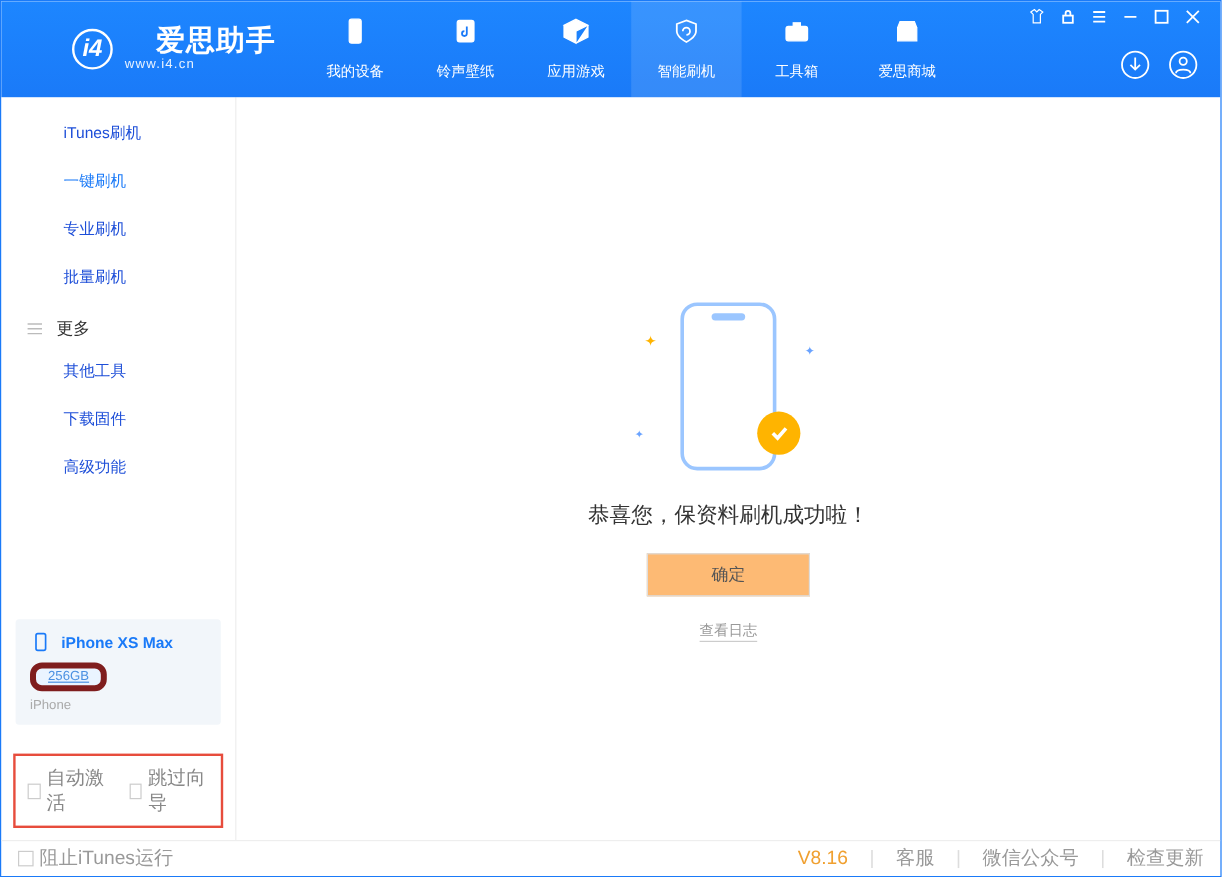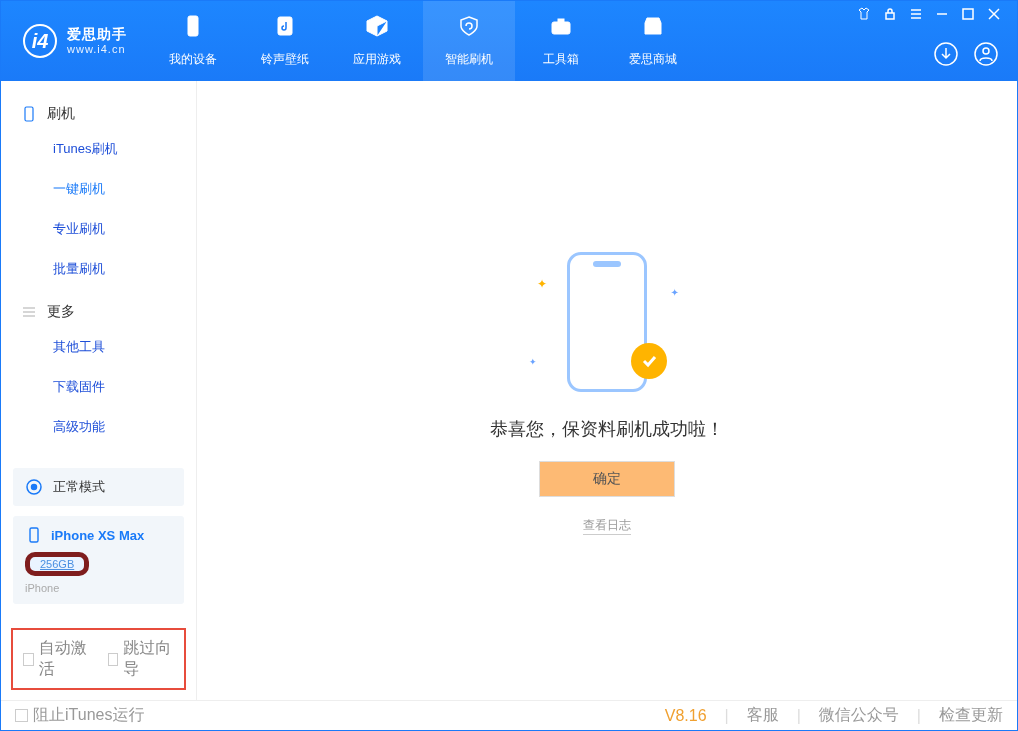--- a/index.html
+++ b/index.html
@@ -1,21 +1,21 @@
 <!DOCTYPE html>
 <html><head>
 <meta charset="utf-8">
 <style>
 * { margin: 0; padding: 0; box-sizing: border-box; font-family: "Microsoft YaHei", Arial, sans-serif; }
 body { background: #fff; width: 1018px; height: 731px; border: 1px solid #1a7af8; overflow: hidden; font-size: 13px; color: #333; }
-.header { height: 80px; background: linear-gradient(180deg, #1d86ff 0%, #1a7af8 100%); display: flex; align-items: stretch; color: #fff; position: relative; }
+.header { height: 80px; background: linear-gradient(180deg, #1d86ff 0%, #1a7af8 100%); display: flex; align-items: stretch; color: #fff; position: relative; padding-left: 37px; }
 .logo-area { display: flex; align-items: center; padding: 0 20px 0 22px; gap: 10px; }
 .logo-circle { width: 34px; height: 34px; border: 2px solid #fff; border-radius: 50%; display: flex; align-items: center; justify-content: center; font-weight: bold; font-size: 20px; font-style: italic; }
 .logo-text { line-height: 1.1; }
-.logo-title { font-size: 14px; font-weight: bold; letter-spacing: 1px; }
+.logo-title { font-size: 24px; font-weight: bold; letter-spacing: 1px; margin-left: 26px; }
 .logo-sub { font-size: 11px; opacity: .9; letter-spacing: 1px; }
 .nav { display: flex; }
 .nav-item { width: 92px; display: flex; flex-direction: column; align-items: center; justify-content: center; gap: 13px; font-size: 12px; cursor: pointer; }
 .nav-item.active { background: rgba(255,255,255,.12); }
 .nav-icon { width: 24px; height: 24px; display: flex; align-items: center; justify-content: center; }
 .nav-icon svg { width: 24px; height: 24px; fill: #fff; stroke: #fff; }
 .header-right { position: absolute; right: 12px; top: 0; height: 100%; display: flex; flex-direction: column; justify-content: space-between; align-items: flex-end; }
 .window-controls { display: flex; gap: 12px; padding: 6px 4px 0 0; align-items: center; }
 .window-controls span, .window-controls svg { width: 14px; height: 14px; color: #fff; fill: none; stroke: #fff; stroke-width: 1.5; cursor: pointer; display: flex; align-items: center; justify-content: center; font-size: 14px; }
 .account-icons { display: flex; gap: 14px; padding: 0 6px 14px 0; }
@@ -167,52 +167,39 @@
           <circle cx="13" cy="10" r="3"></circle>
           <path d="M7 20 C7 16 19 16 19 20"></path>
         </svg>
     </div>
   </div>
 </div>
 
 <div class="body-area">
   <div class="sidebar">
     <div class="side-scroll">
-      <div class="side-group">
-        <svg viewBox="0 0 16 16" fill="none" stroke="#1a7af8" stroke-width="1.2">
-            <rect x="4" y="1" width="8" height="14" rx="1.5"></rect>
-          </svg>
-        <span>刷机</span>
-      </div>
       <div class="side-item">iTunes刷机</div>
       <div class="side-item active">一键刷机</div>
       <div class="side-item">专业刷机</div>
       <div class="side-item">批量刷机</div>
 
       <div class="side-group">
         <svg viewBox="0 0 16 16" fill="none" stroke="#bbb" stroke-width="1.2">
             <line x1="2" y1="4" x2="14" y2="4"></line>
             <line x1="2" y1="8" x2="14" y2="8"></line>
             <line x1="2" y1="12" x2="14" y2="12"></line>
           </svg>
         <span>更多</span>
       </div>
       <div class="side-item">其他工具</div>
       <div class="side-item">下载固件</div>
       <div class="side-item">高级功能</div>
     </div>
 
     <div class="device-panels">
-      <div class="panel">
-        <svg viewBox="0 0 18 18" fill="none" stroke="#1a7af8" stroke-width="1.5">
-            <circle cx="9" cy="9" r="7"></circle>
-            <circle cx="9" cy="9" r="2.5" fill="#1a7af8"></circle>
-          </svg>
-        <span>正常模式</span>
-      </div>
       <div class="panel device-panel">
         <div class="device-row1">
           <svg viewBox="0 0 18 18" fill="none" stroke="#1a7af8" stroke-width="1.4">
               <rect x="5" y="2" width="8" height="14" rx="1.5"></rect>
             </svg>
           <span>iPhone XS Max</span>
         </div>
         <span class="badge">256GB</span>
         <span class="device-type">iPhone</span>
       </div>

